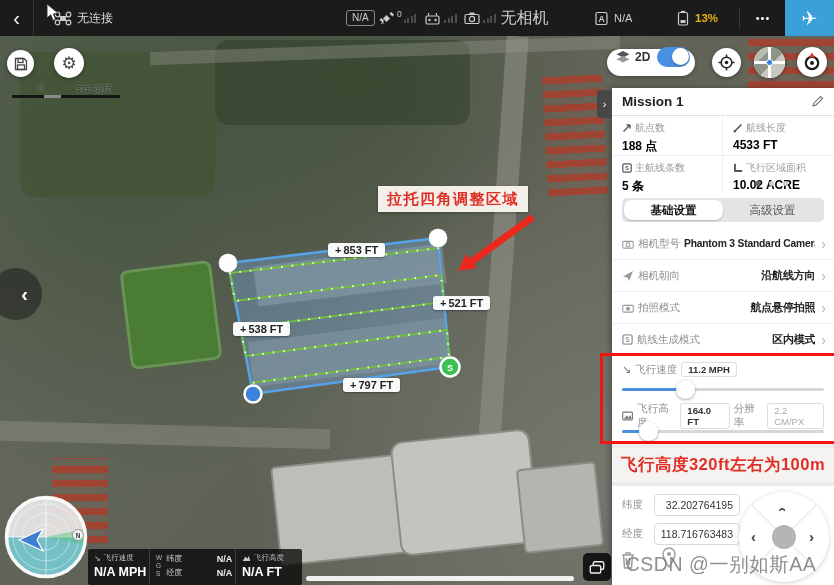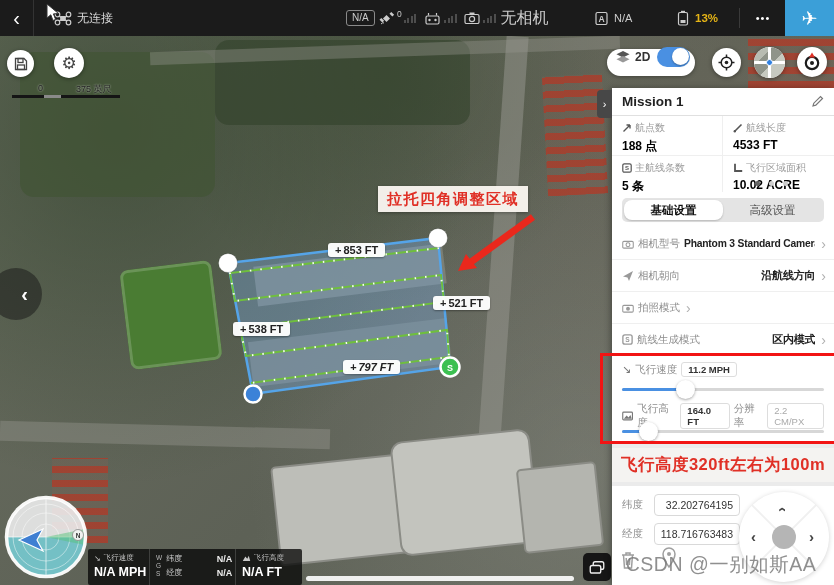--- a/index.html
+++ b/index.html
@@ -170,21 +170,21 @@
     </g>
     <g>
       <line x1="533" y1="217" x2="471" y2="262" stroke="#ea281c" stroke-width="7"></line>
       <polygon points="458,271 466,254 477,268" fill="#ea281c"></polygon>
     </g>
   </svg>
 
   <div class="dist" style="left:328px;top:243px;"><span class="plus">+</span><span>853 FT</span></div>
   <div class="dist" style="left:433px;top:296px;"><span class="plus">+</span><span>521 FT</span></div>
   <div class="dist" style="left:233px;top:322px;"><span class="plus">+</span><span>538 FT</span></div>
-  <div class="dist" style="left:343px;top:360px;font-style:italic;"><span class="plus">+</span><span>797 FT</span></div>
+  <div class="dist" style="left:343px;top:378px;"><span class="plus">+</span><span>797 FT</span></div>
 
   <div class="tipbox">拉托四角调整区域</div>
 
   <div class="topbar">
     <div class="tb" style="left:0;width:34px;justify-content:center;border-right:1px solid #333;">
       <span style="font-size:20px;color:#fff;">‹</span>
     </div>
     <div class="tb" style="left:54px;">
       <svg width="18" height="15" viewBox="0 0 18 15">
         <g stroke="#ccc" stroke-width="1.2" fill="none">
@@ -413,20 +413,21 @@
         <span class="lbl">相机朝向</span>
         <span class="val" style="font-size:11px;">沿航线方向</span>
         <span class="chev">›</span>
       </div>
       <div class="srow">
         <svg width="12" height="10" viewBox="0 0 16 12">
             <rect x="1" y="2.5" width="14" height="9" rx="1.5" fill="none" stroke="#999" stroke-width="1.4"></rect>
             <circle cx="8" cy="7" r="2.6" fill="#999"></circle>
           </svg>
         <span class="lbl">拍照模式</span>
+        <span class="val" style="font-size:11px;">航点悬停拍照</span>
         <span class="chev">›</span>
       </div>
       <div class="srow">
         <svg width="11" height="11" viewBox="0 0 10 10">
             <rect x="0.8" y="0.8" width="8.4" height="8.4" rx="1.8" fill="none" stroke="#999" stroke-width="1.2"></rect>
             <text x="5" y="7.3" text-anchor="middle" font-size="6" font-weight="bold" fill="#999">S</text>
           </svg>
         <span class="lbl">航线生成模式</span>
         <span class="val" style="font-size:11px;">区内模式</span>
         <span class="chev">›</span>

